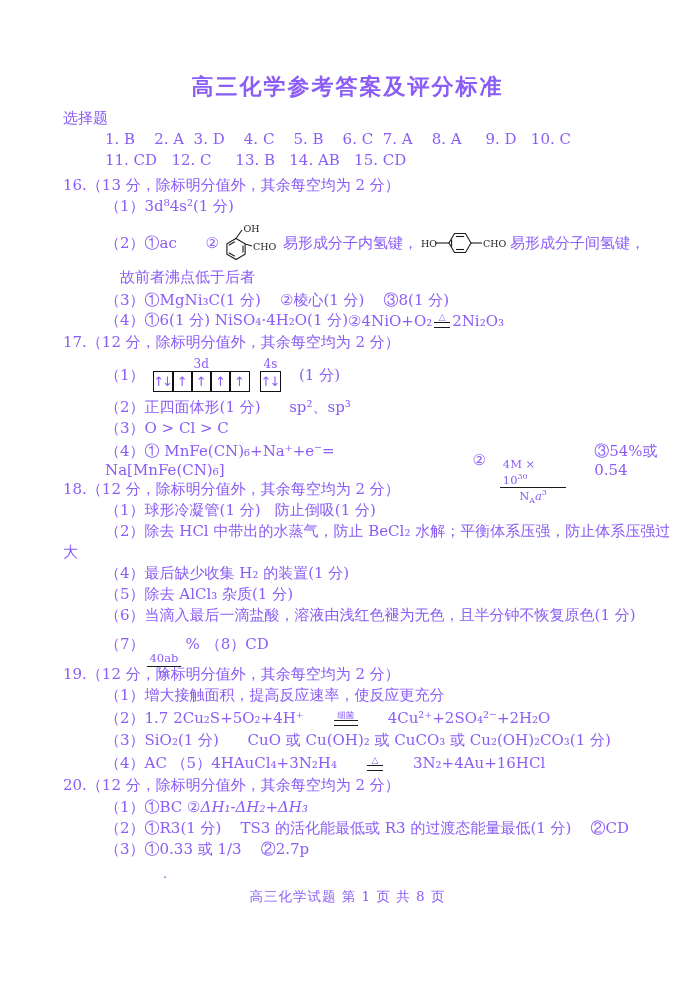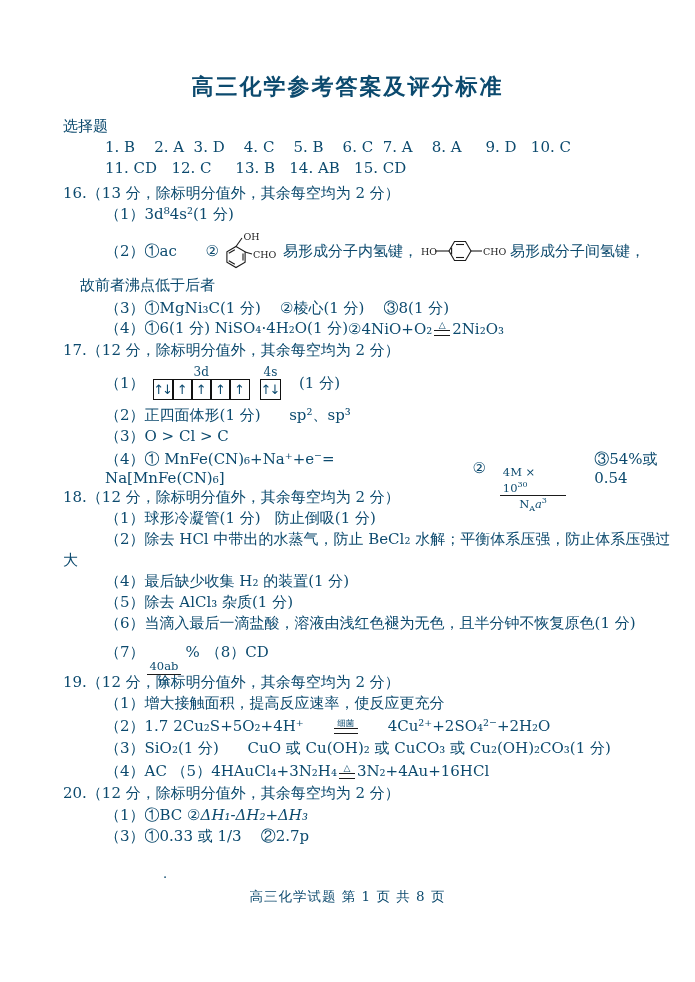--- a/index.html
+++ b/index.html
@@ -1,35 +1,35 @@
 <!DOCTYPE html>
 <html><head>
 <meta charset="utf-8">
 <style>
   html,body { margin:0; padding:0; background:#e8e8e8; }
   .page {
     position:relative;
     width:695px; height:982px;
     background:#ffffff;
     font-family:"DejaVu Serif","Liberation Serif",serif;
-    font-size:15px; color:#0c4a6e;
+    font-size:15px; color:#8b5cf6;
     overflow:hidden;
     margin:0 auto;
   }
   .title {
     padding-top:72px;
     text-align:center;
     font-size:22px; font-weight:bold; letter-spacing:2px;
     line-height:28px;
   }
   .line { line-height:21px; white-space:pre; }
   .l1 { margin-left:63px; }
   .l2 { margin-left:105px; }
-  .l3 { margin-left:80px; }
-  .mt2 { margin-top:2px; } .mt4 { margin-top:4px; } .mt8 { margin-top:16px; }
+  .l3 { margin-left:120px; }
+  .mt2 { margin-top:2px; } .mt4 { margin-top:4px; } .mt8 { margin-top:8px; }
   .row { display:flex; align-items:center; }
 
   
   .eqcond { display:inline-flex; flex-direction:column; align-items:center; vertical-align:-3px; margin:0 2px; }
   .eqcond .cond { font-size:9px; line-height:9px; letter-spacing:0; }
   .eqcond .bar { height:4px; border-top:1.4px solid #1b1b1b; border-bottom:1.4px solid #1b1b1b; width:100%; min-width:16px; }
   .eqcond .bar.wide { min-width:24px; }
 
   
   .frac { display:inline-flex; flex-direction:column; align-items:center; vertical-align:middle; font-size:11.5px; line-height:1.2; margin:0 4px; }
@@ -171,32 +171,33 @@
   <div class="line l2">（1）增大接触面积，提高反应速率，使反应更充分</div>
   <div class="row l2" style="height:24px;gap:28px;">
     <span>（2）1.7      2Cu₂S+5O₂+4H⁺</span>
     <span class="eqcond">
       <span class="cond" style="font-size:8.5px;">细菌</span>
       <span class="bar wide"></span>
     </span>
     <span>4Cu²⁺+2SO₄²⁻+2H₂O</span>
   </div>
   <div class="line l2">（3）SiO₂(1 分)      CuO 或 Cu(OH)₂ 或 CuCO₃ 或 Cu₂(OH)₂CO₃(1 分)</div>
-  <div class="row l2" style="height:24px;">
+  <div class="row l2" style="height:24px;gap:28px;">
     <span>（4）AC        （5）4HAuCl₄+3N₂H₄</span>
     <span class="eqcond">
       <span class="cond">△</span>
       <span class="bar"></span>
     </span>
     <span>3N₂+4Au+16HCl</span>
   </div>
 
   <div class="line l1">20.（12 分，除标明分值外，其余每空均为 2 分）</div>
   <div class="row l2" style="height:22px;">
     <span>（1）①BC      ②</span>
     <span class="it">ΔH₁-ΔH₂+ΔH₃</span>
   </div>
+  <div class="line l2">（2）①R3(1 分)    TS3 的活化能最低或 R3 的过渡态能量最低(1 分)    ②CD</div>
   <div class="line l2">（3）①0.33 或 1/3    ②2.7p</div>
 
   <span class="stray">.</span>
   <div class="footer">高三化学试题 第 1 页 共 8 页</div>
 
 </div>
 
 </body></html>

